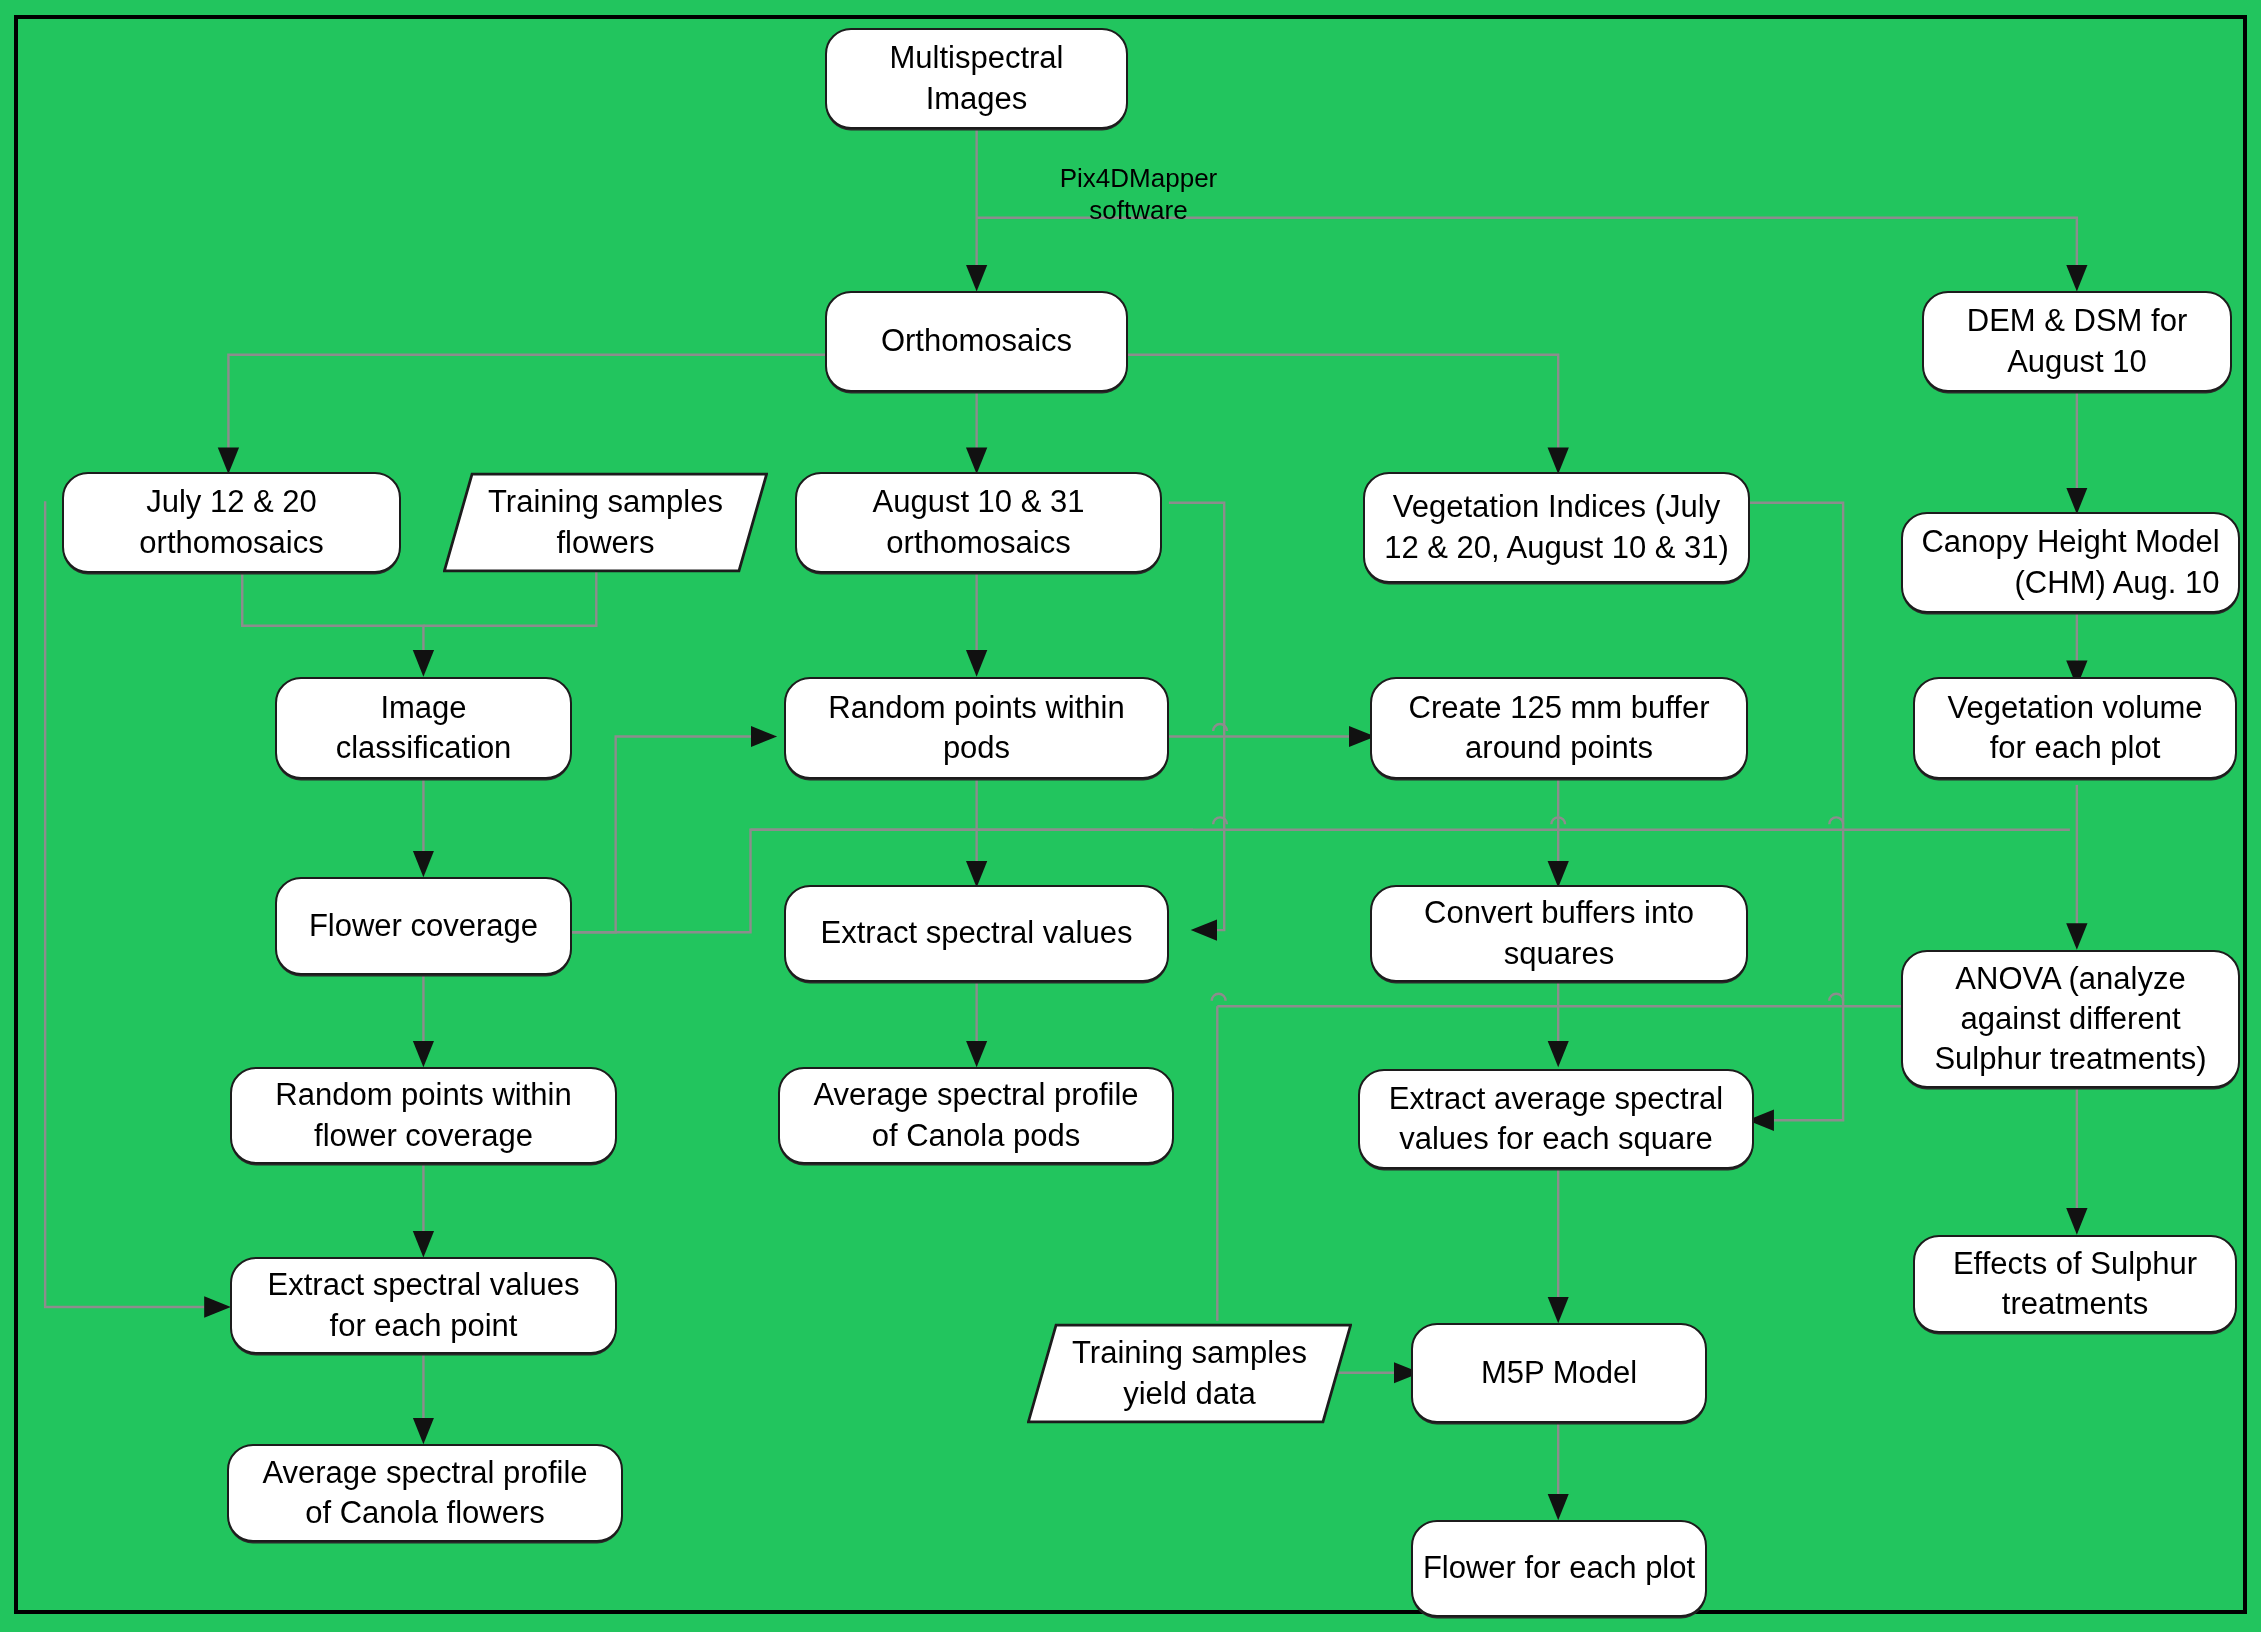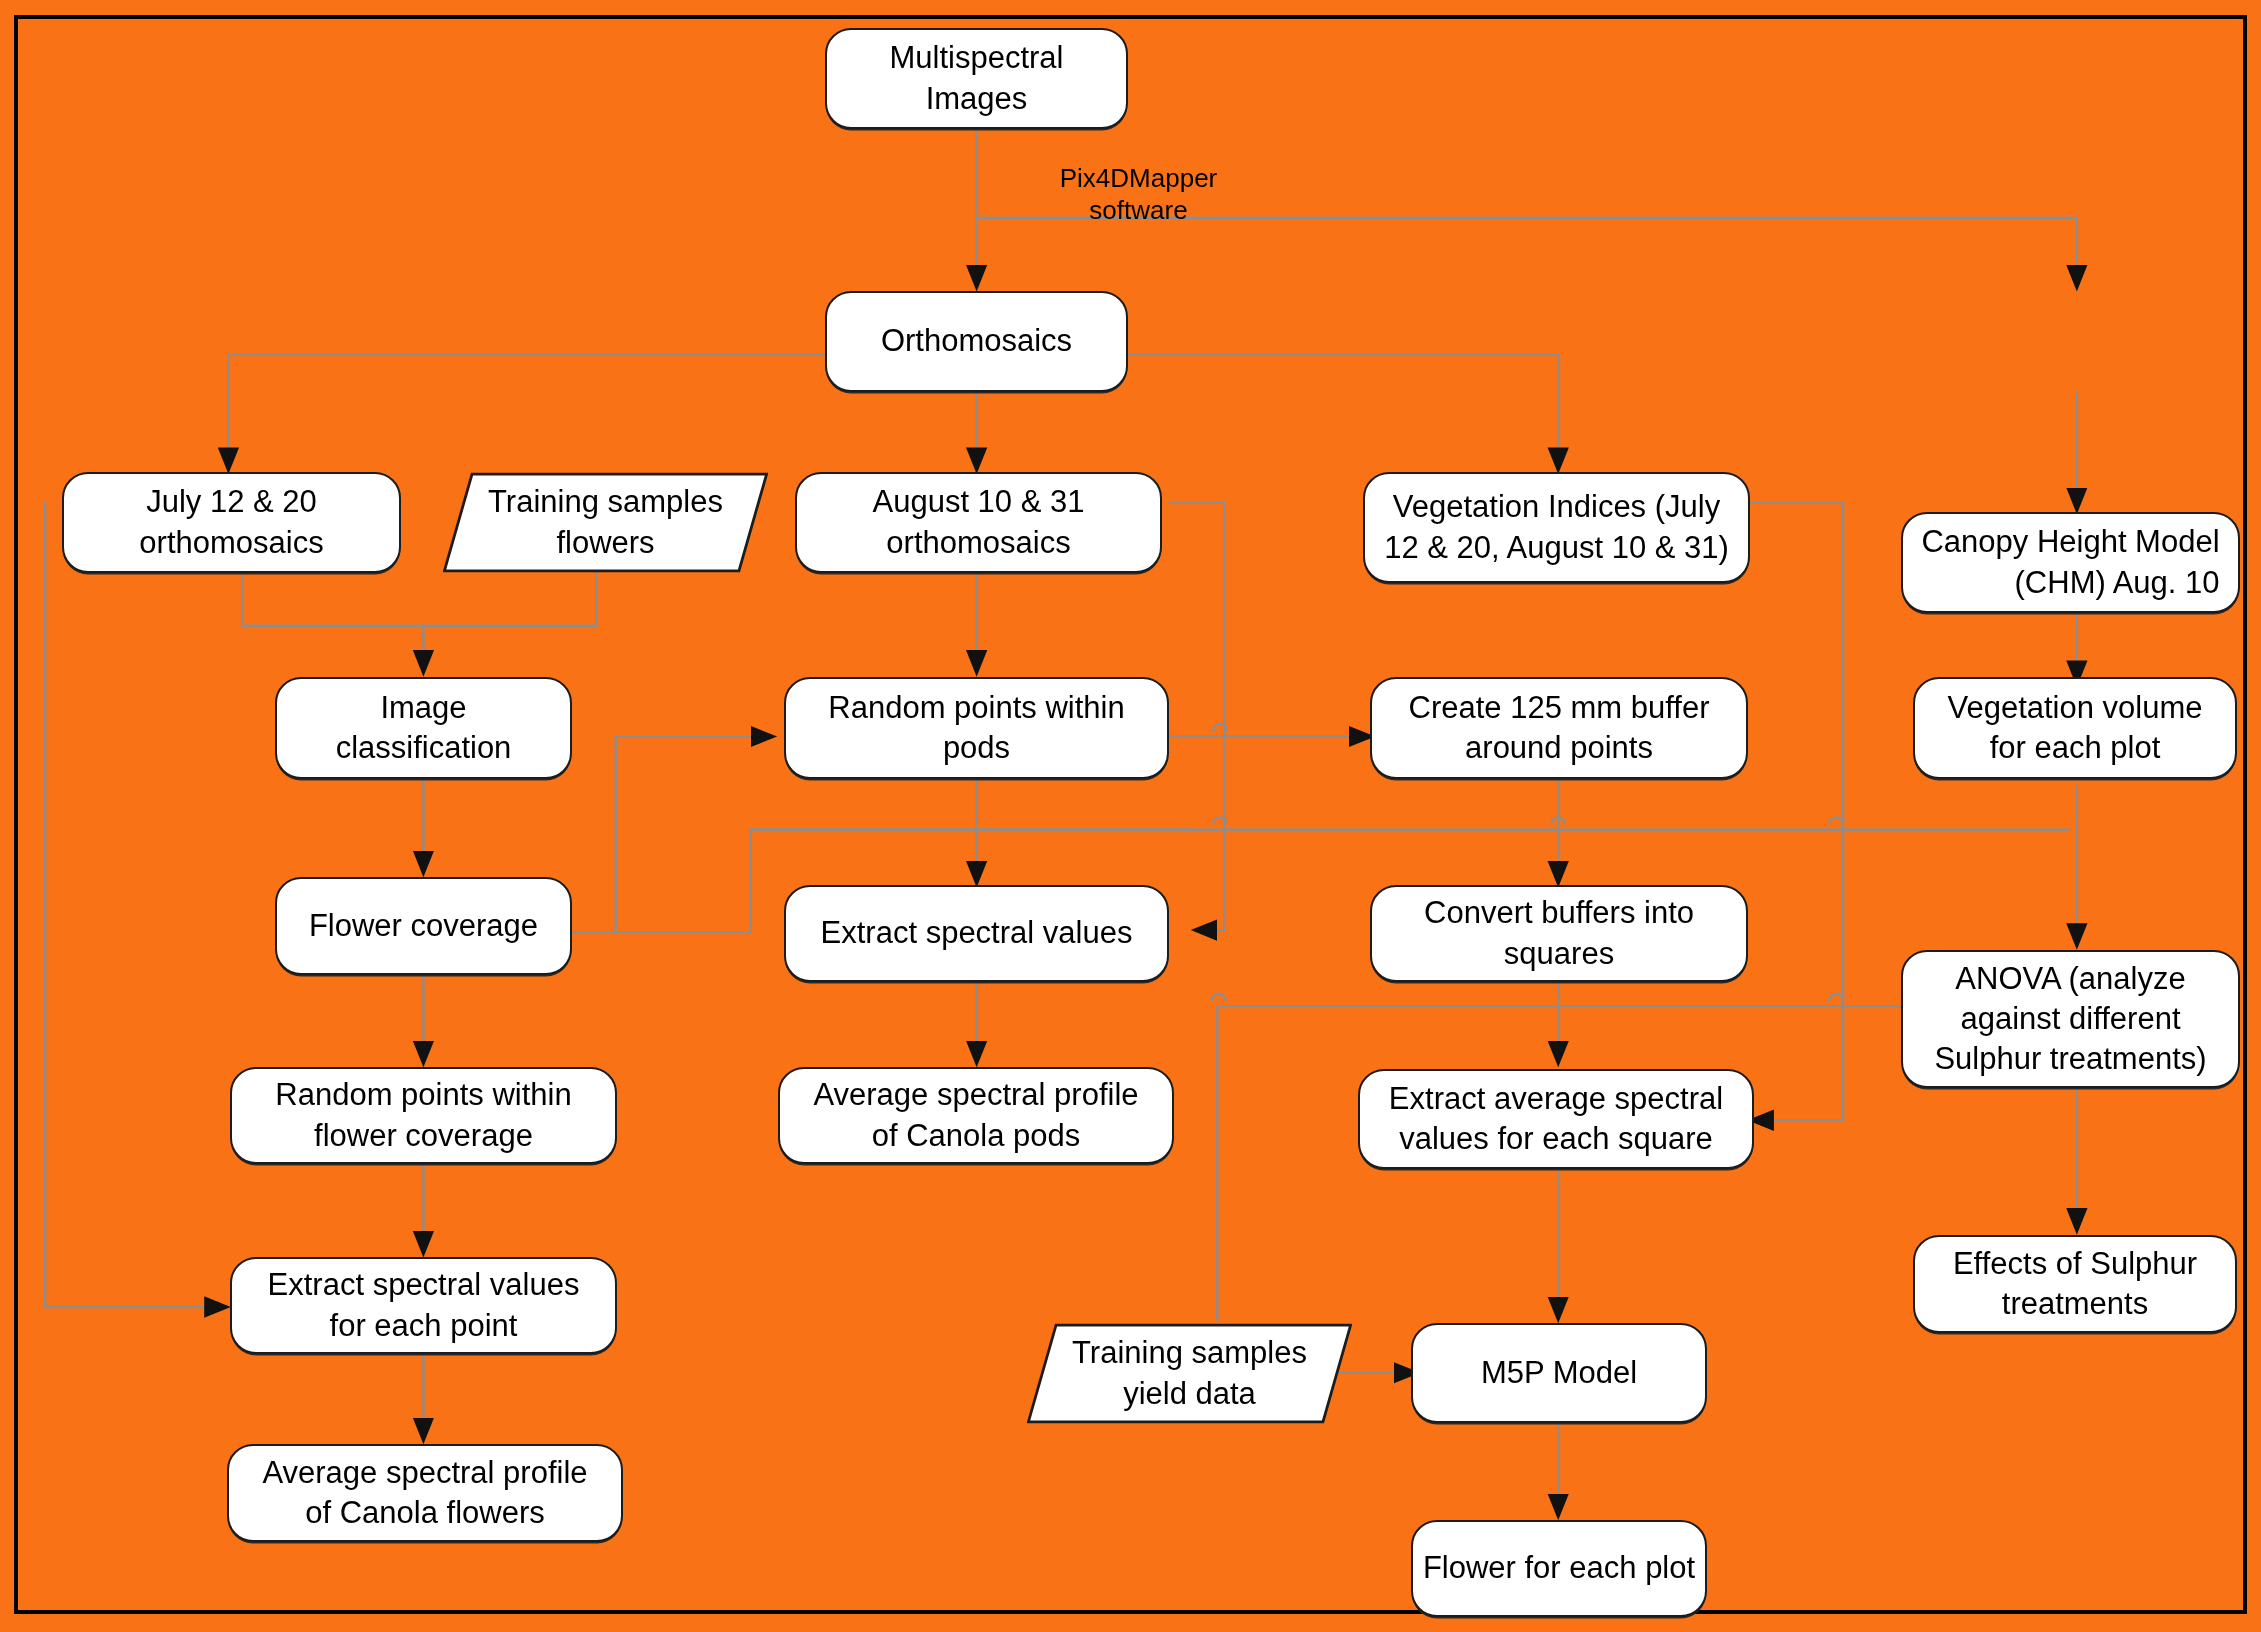--- a/index.html
+++ b/index.html
@@ -7,21 +7,21 @@
     padding: 0;
     background: #ffffff;
   }
   body {
     font-family: "Liberation Sans", sans-serif;
   }
   #canvas {
     position: relative;
     width: 2261px;
     height: 1632px;
-    background: #f97316;
+    background: #22c55e;
     overflow: hidden;
   }
   #frame {
     position: absolute;
     left: 14px;
     top: 15px;
     width: 2233px;
     height: 1599px;
     border: 4.2px solid #000000;
     box-sizing: border-box;
@@ -166,20 +166,23 @@
   <div class="node rounded" style="left:825px; top:28px; width:303px; height:101px;">
     <span class="lbl">Multispectral<br>Images</span>
   </div>
 
   <div class="edge-label" style="left:1000px; top:163px; width:277px;">Pix4DMapper<br>software</div>
 
   <div class="node rounded" style="left:825px; top:291px; width:303px; height:101px;">
     <span class="lbl">Orthomosaics</span>
   </div>
 
+  <div class="node rounded" style="left:1922px; top:291px; width:310px; height:101px;">
+    <span class="lbl">DEM &amp; DSM for<br>August 10</span>
+  </div>
 
   <div class="node rounded" style="left:62px; top:472px; width:339px; height:101px;">
     <span class="lbl">July 12 &amp; 20<br>orthomosaics</span>
   </div>
 
   <div class="node para" style="left:443px; top:472px; width:325px; height:101px;">
     <svg class="para-shape" viewBox="0 0 470 146" preserveAspectRatio="none">
       <polygon points="42,3 468,3 428,143 2,143" fill="#ffffff" stroke="#1c1c1c" stroke-width="4"></polygon>
     </svg>
     <span class="lbl">Training samples<br>flowers</span>

